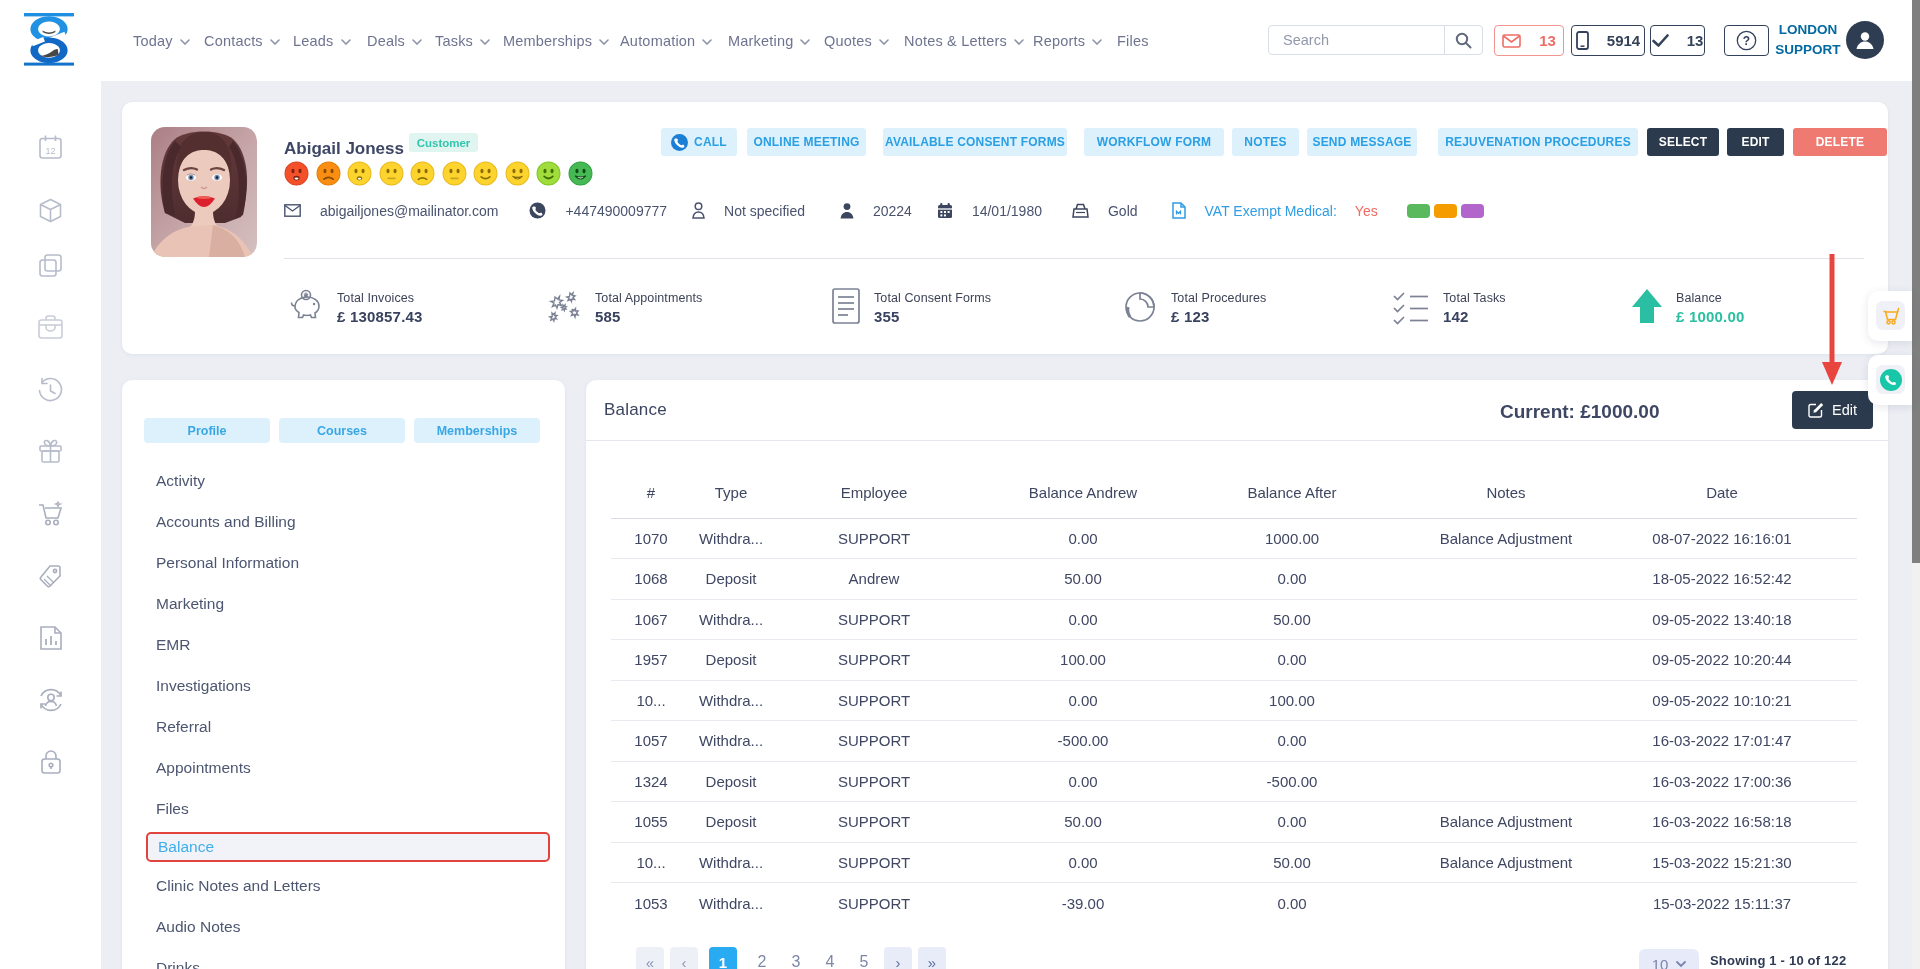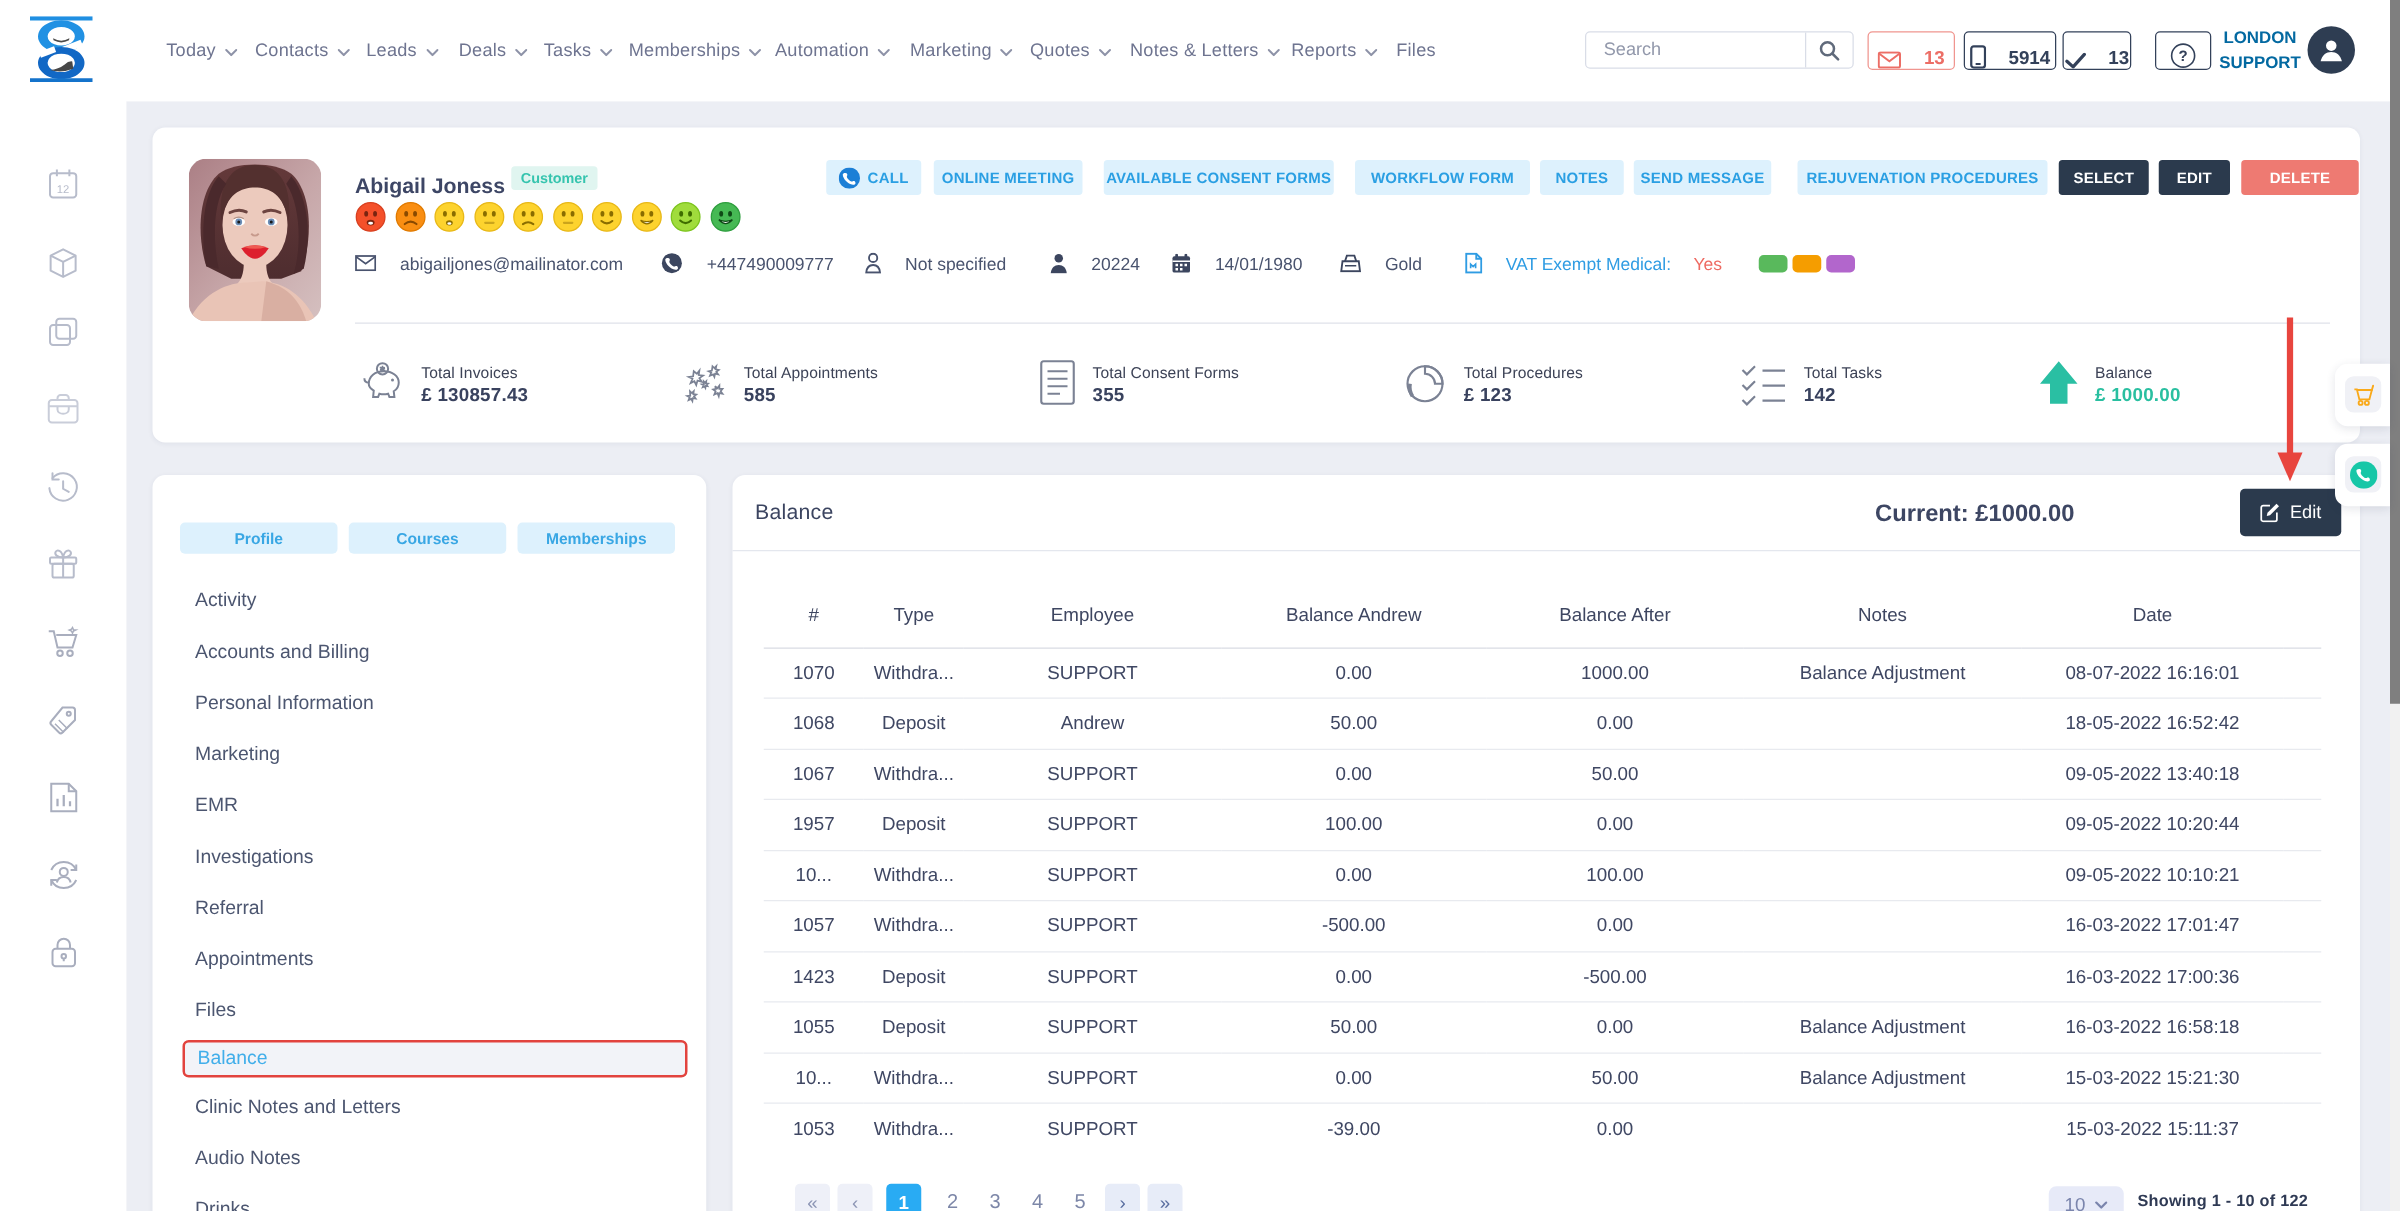--- a/index.html
+++ b/index.html
@@ -17,21 +17,21 @@
 
 .navmenu { left:0; top:0; height:59px; width:1200px; }
 .navitem { position:absolute; top:0; height:81px; display:flex; align-items:center; color:#6e7490; font-size:14.5px; font-weight:500; letter-spacing:.2px; }
 .navitem svg { margin-left:7px; margin-top:2px; }
 
 
 #search { left:1268px; top:25px; width:215px; height:30px; border:1px solid #d9dde7; border-radius:4px; background:#fff; display:flex; }
 #search .ph { flex:1; display:flex; align-items:center; padding-left:14px; color:#9298ab; font-size:14.5px; }
 #search .mag { width:38px; border-left:1px solid #d9dde7; display:flex; align-items:center; justify-content:center; }
 
-.hbtn { top:25px; height:31px; border-radius:4px; border:1px solid #33415a; display:flex; align-items:flex-end; justify-content:center; gap:18px; font-size:15px; font-weight:700; color:#33415a; background:#fff; }
+.hbtn { top:25px; height:31px; border-radius:4px; border:1px solid #33415a; display:flex; align-items:center; justify-content:center; gap:18px; font-size:15px; font-weight:700; color:#33415a; background:#fff; }
 #btn-mail { left:1494px; width:70px; border-color:#f0958f; color:#ec6e66; }
 #btn-phone { left:1571px; width:74px; }
 #btn-check { left:1650px; width:55px; }
 #btn-help { left:1724px; width:45px; }
 #who { left:1772px; top:20px; width:72px; text-align:center; color:#0369a1; font-size:13.5px; font-weight:600; line-height:20px; }
 #avatar { left:1846px; top:21px; width:38px; height:38px; border-radius:50%; background:#2e3d52; display:flex; align-items:center; justify-content:center; }
 
 
 .card { background:#fff; border-radius:10px; box-shadow:0 1px 4px rgba(40,50,80,.06); }
 #profile-card { left:122px; top:102px; width:1766px; height:252px; }
@@ -677,21 +677,21 @@
           <td>1057</td>
           <td>Withdra...</td>
           <td>SUPPORT</td>
           <td>-500.00</td>
           <td>0.00</td>
           <td></td>
           <td>16-03-2022 17:01:47</td>
           <td></td>
         </tr>
     <tr>
-          <td>1423</td>
+          <td>1324</td>
           <td>Deposit</td>
           <td>SUPPORT</td>
           <td>0.00</td>
           <td>-500.00</td>
           <td></td>
           <td>16-03-2022 17:00:36</td>
           <td></td>
         </tr>
     <tr>
           <td>1055</td>

